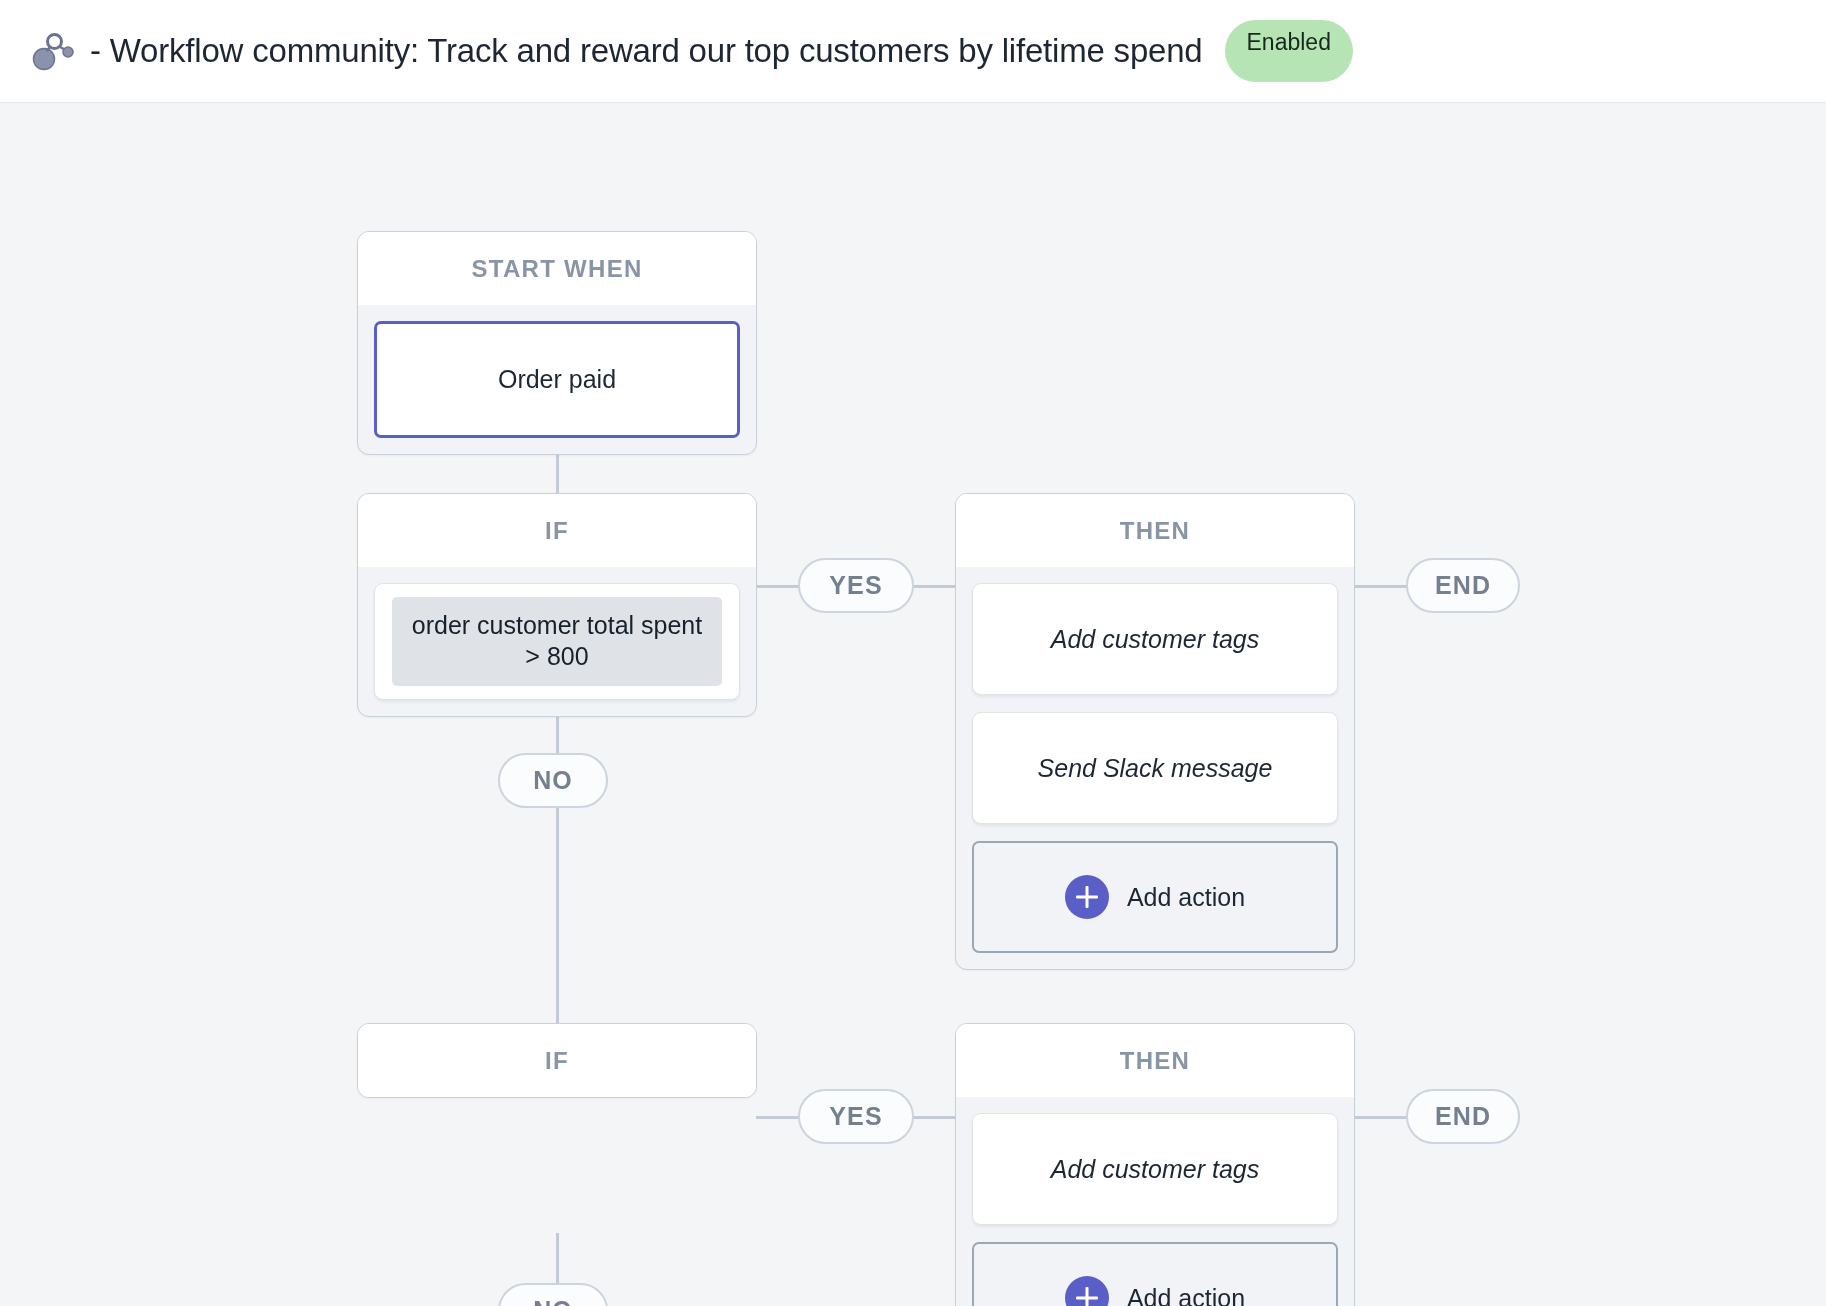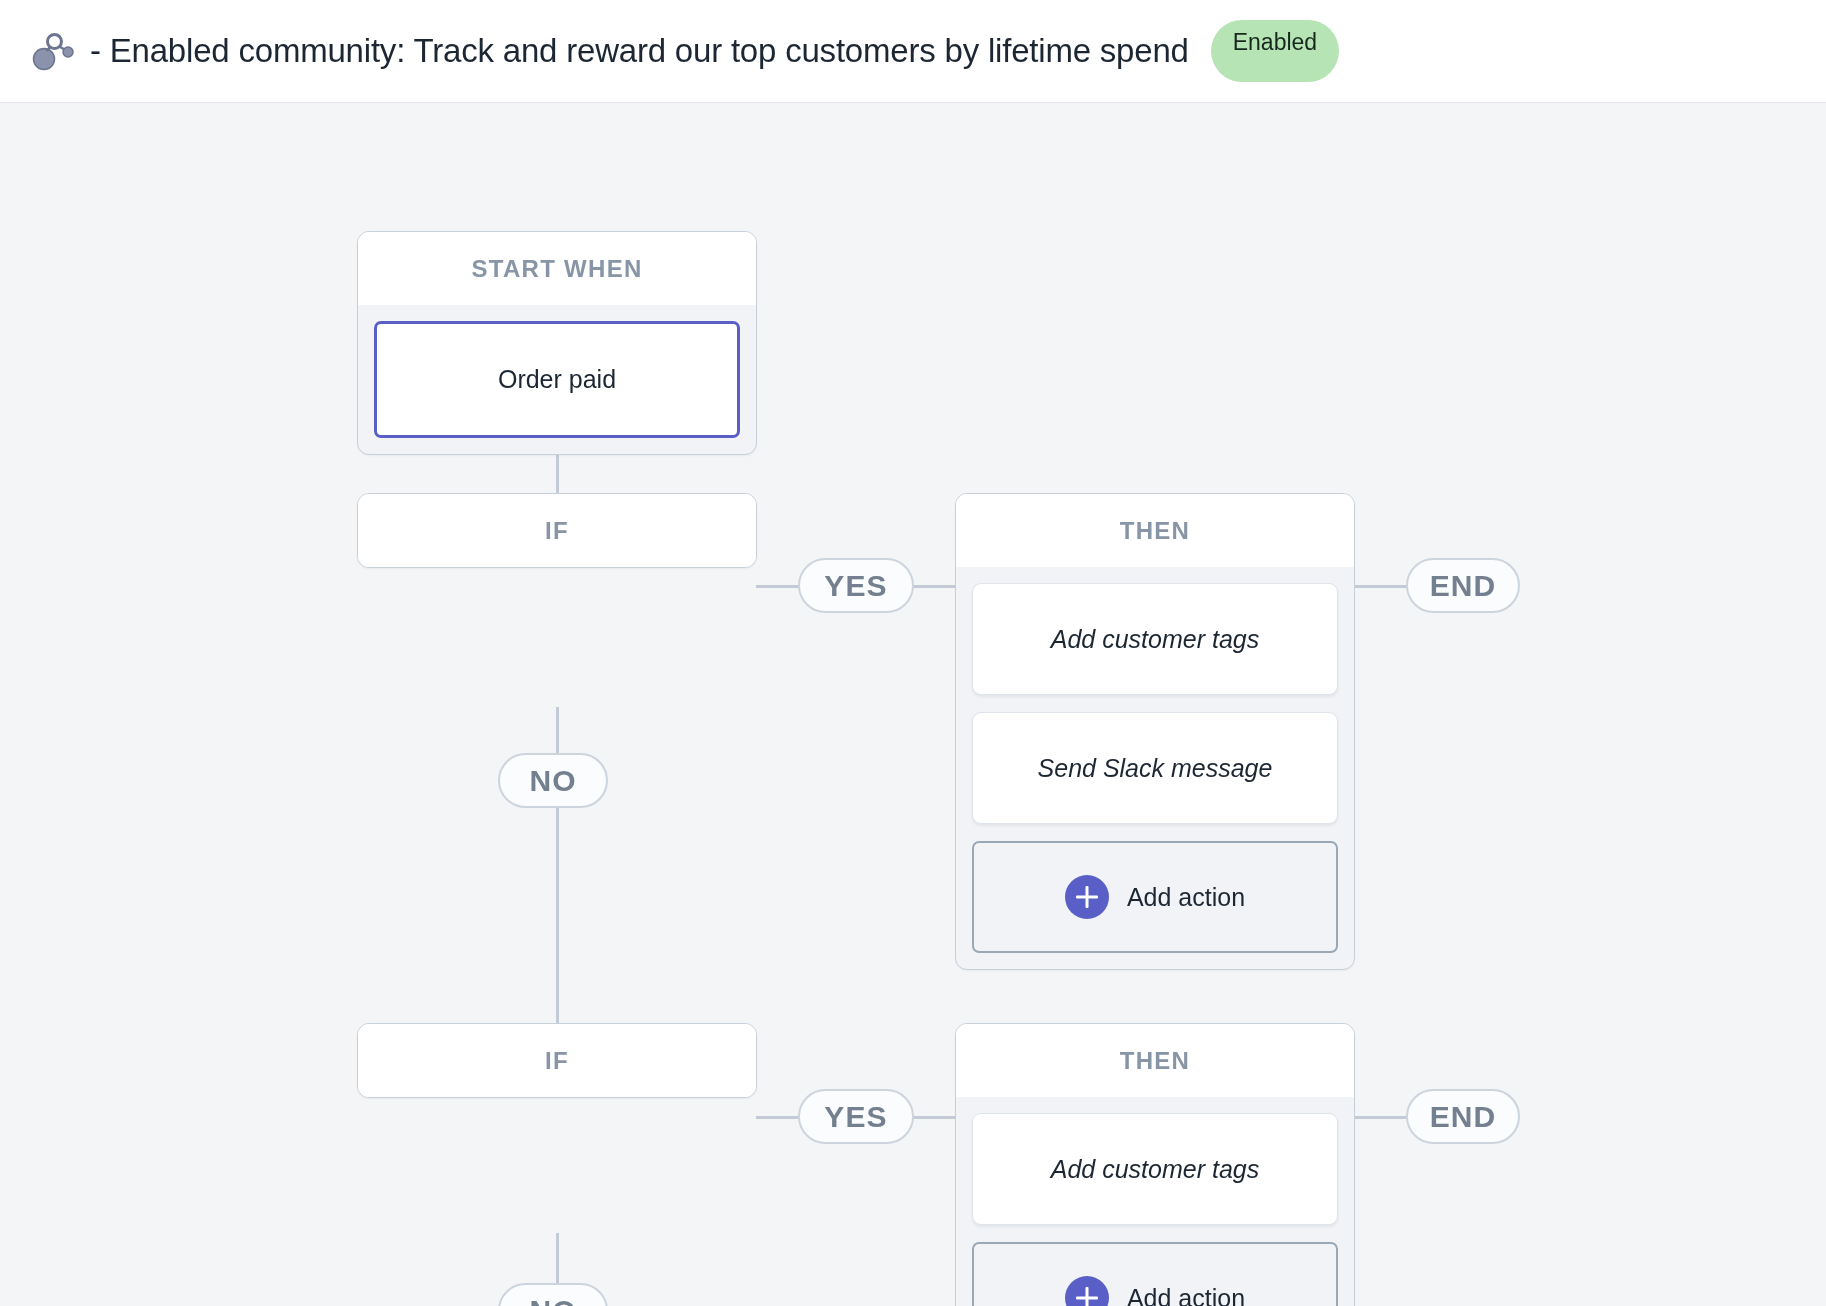--- a/index.html
+++ b/index.html
@@ -173,21 +173,21 @@
     top: 11px; bottom: 11px; left: 50%;
     width: 3px; transform: translateX(-50%);
   }
 
   
   .pill {
     position: absolute;
     background: #fbfcfd;
     border: 2px solid #ccd4dd;
     border-radius: 999px;
-    font-size: 30px;
+    font-size: 25px;
     font-weight: bold;
     letter-spacing: 1.1px;
     color: #74808f;
     display: flex;
     align-items: center;
     justify-content: center;
     z-index: 3;
   }
 </style>
 </head>
@@ -196,21 +196,21 @@
 <div class="topbar">
 
   <svg class="workflow-icon" viewBox="0 0 46 46">
     <circle cx="14" cy="31" r="10.5" fill="#8a93ab" stroke="#6b7490" stroke-width="1.5"></circle>
     <circle cx="24.5" cy="13.5" r="7" fill="none" stroke="#6b7490" stroke-width="3"></circle>
     <circle cx="38" cy="24" r="5" fill="#8a93ab" stroke="#6b7490" stroke-width="1.5"></circle>
     <line x1="28.5" y1="18" x2="34.5" y2="21.5" stroke="#6b7490" stroke-width="2.6"></line>
     <line x1="19.5" y1="19.5" x2="16.5" y2="23" stroke="#6b7490" stroke-width="2.6"></line>
   </svg>
 
-  <div class="title-text">- Enabled community: Track and reward our top customers by lifetime spend</div>
+  <div class="title-text">- Workflow community: Track and reward our top customers by lifetime spend</div>
 
   <div class="status-badge">Enabled</div>
 </div>
 
 <div class="canvas">
 
   <div class="conn v" style="left:556px; top:340px; height:50px;"></div>
 
   <div class="conn v" style="left:556px; top:604px; height:316px;"></div>
 
@@ -228,20 +228,25 @@
     <div class="group-header">START WHEN</div>
     <div class="group-body">
       <div class="node trigger">
         <span>Order paid</span>
       </div>
     </div>
   </div>
 
   <div class="group" style="left:357px; top:390px; width:400px;">
     <div class="group-header">IF</div>
+    <div class="group-body">
+      <div class="node condition">
+        <div class="condition-token">order customer total spent &gt; 800</div>
+      </div>
+    </div>
   </div>
 
   <div class="pill" style="left:798px; top:455px; width:116px; height:55px;">YES</div>
 
   <div class="pill" style="left:498px; top:650px; width:110px; height:55px;">NO</div>
 
   <div class="group" style="left:955px; top:390px; width:400px;">
     <div class="group-header">THEN</div>
     <div class="group-body">
       <div class="node action">

